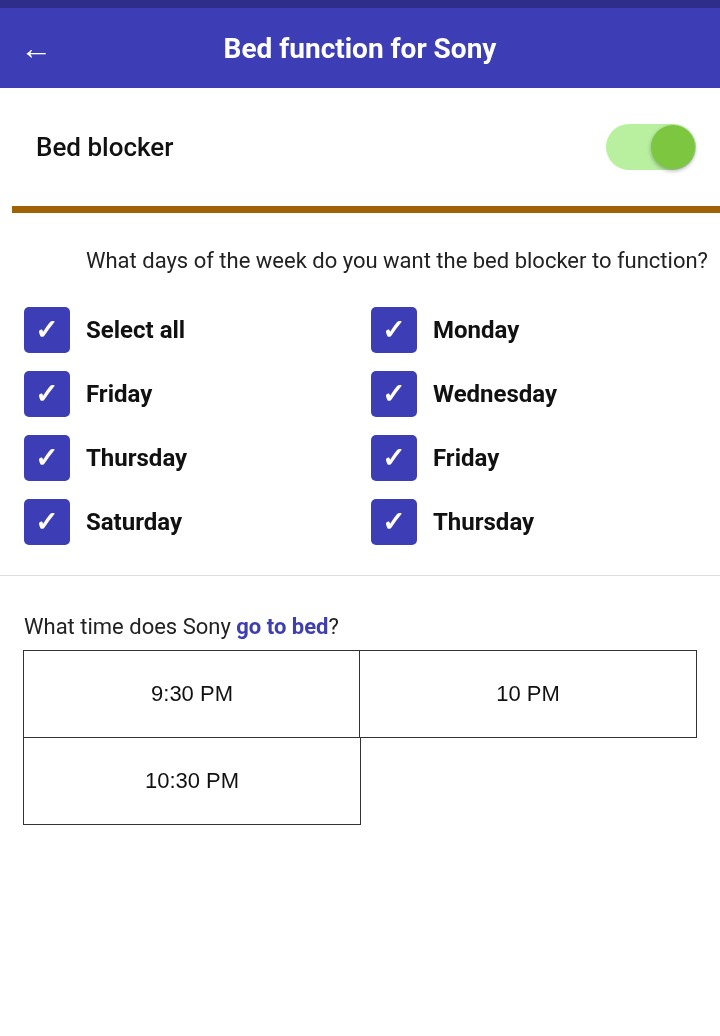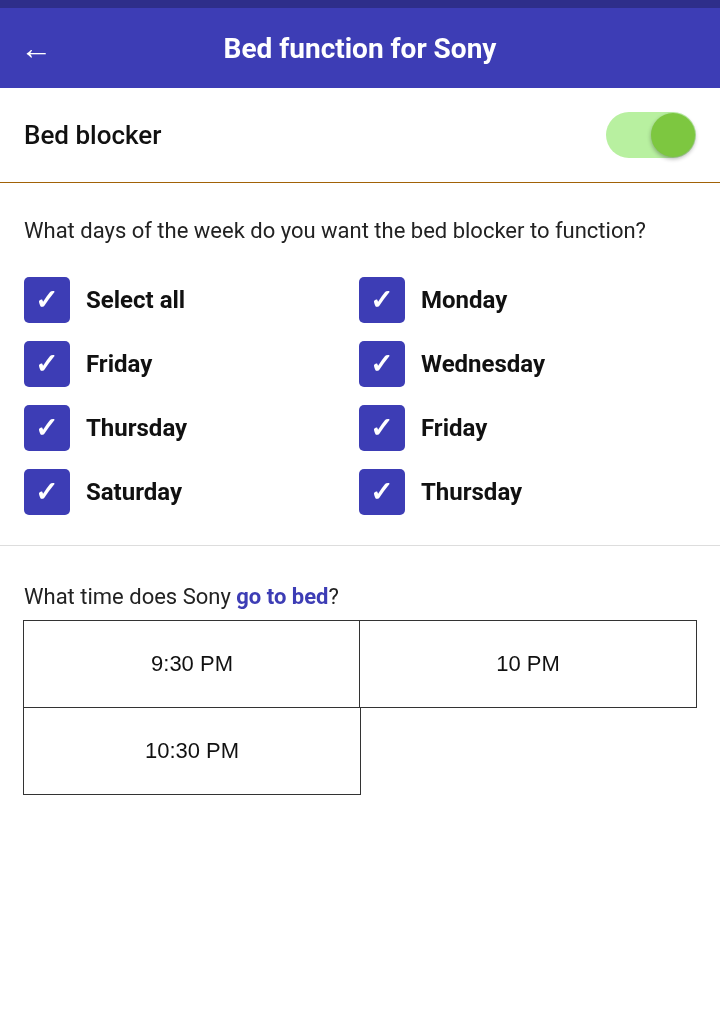--- a/index.html
+++ b/index.html
@@ -40,22 +40,23 @@
     .status-bar {
       background: #2e2e8a;
       height: 8px;
     }
 
     
     .toggle-row {
       display: flex;
       align-items: center;
       justify-content: space-between;
-      padding: 24px 24px;
-      border-bottom: 1px solid #a16207;
+      padding: 36px 24px;
+      border-bottom: 7px solid #a16207;
+      margin-left: 12px;
     }
     .toggle-label {
       font-size: 26px;
       color: #111;
       font-weight: 500;
     }
 
     
     .toggle-switch {
       width: 90px;
@@ -71,21 +72,22 @@
       background: #7dc740;
       border-radius: 50%;
       position: absolute;
       top: 1px;
       right: 1px;
       box-shadow: 0 2px 4px rgba(0,0,0,0.3);
     }
 
     
     .days-section {
-      padding: 32px 36px 20px 24px;
+      padding: 32px 12px 20px 24px;
+      text-align: right;
     }
     .days-question {
       font-size: 22px;
       color: #222;
       line-height: 1.45;
       margin-bottom: 30px;
     }
 
     
     .checkbox-grid {

